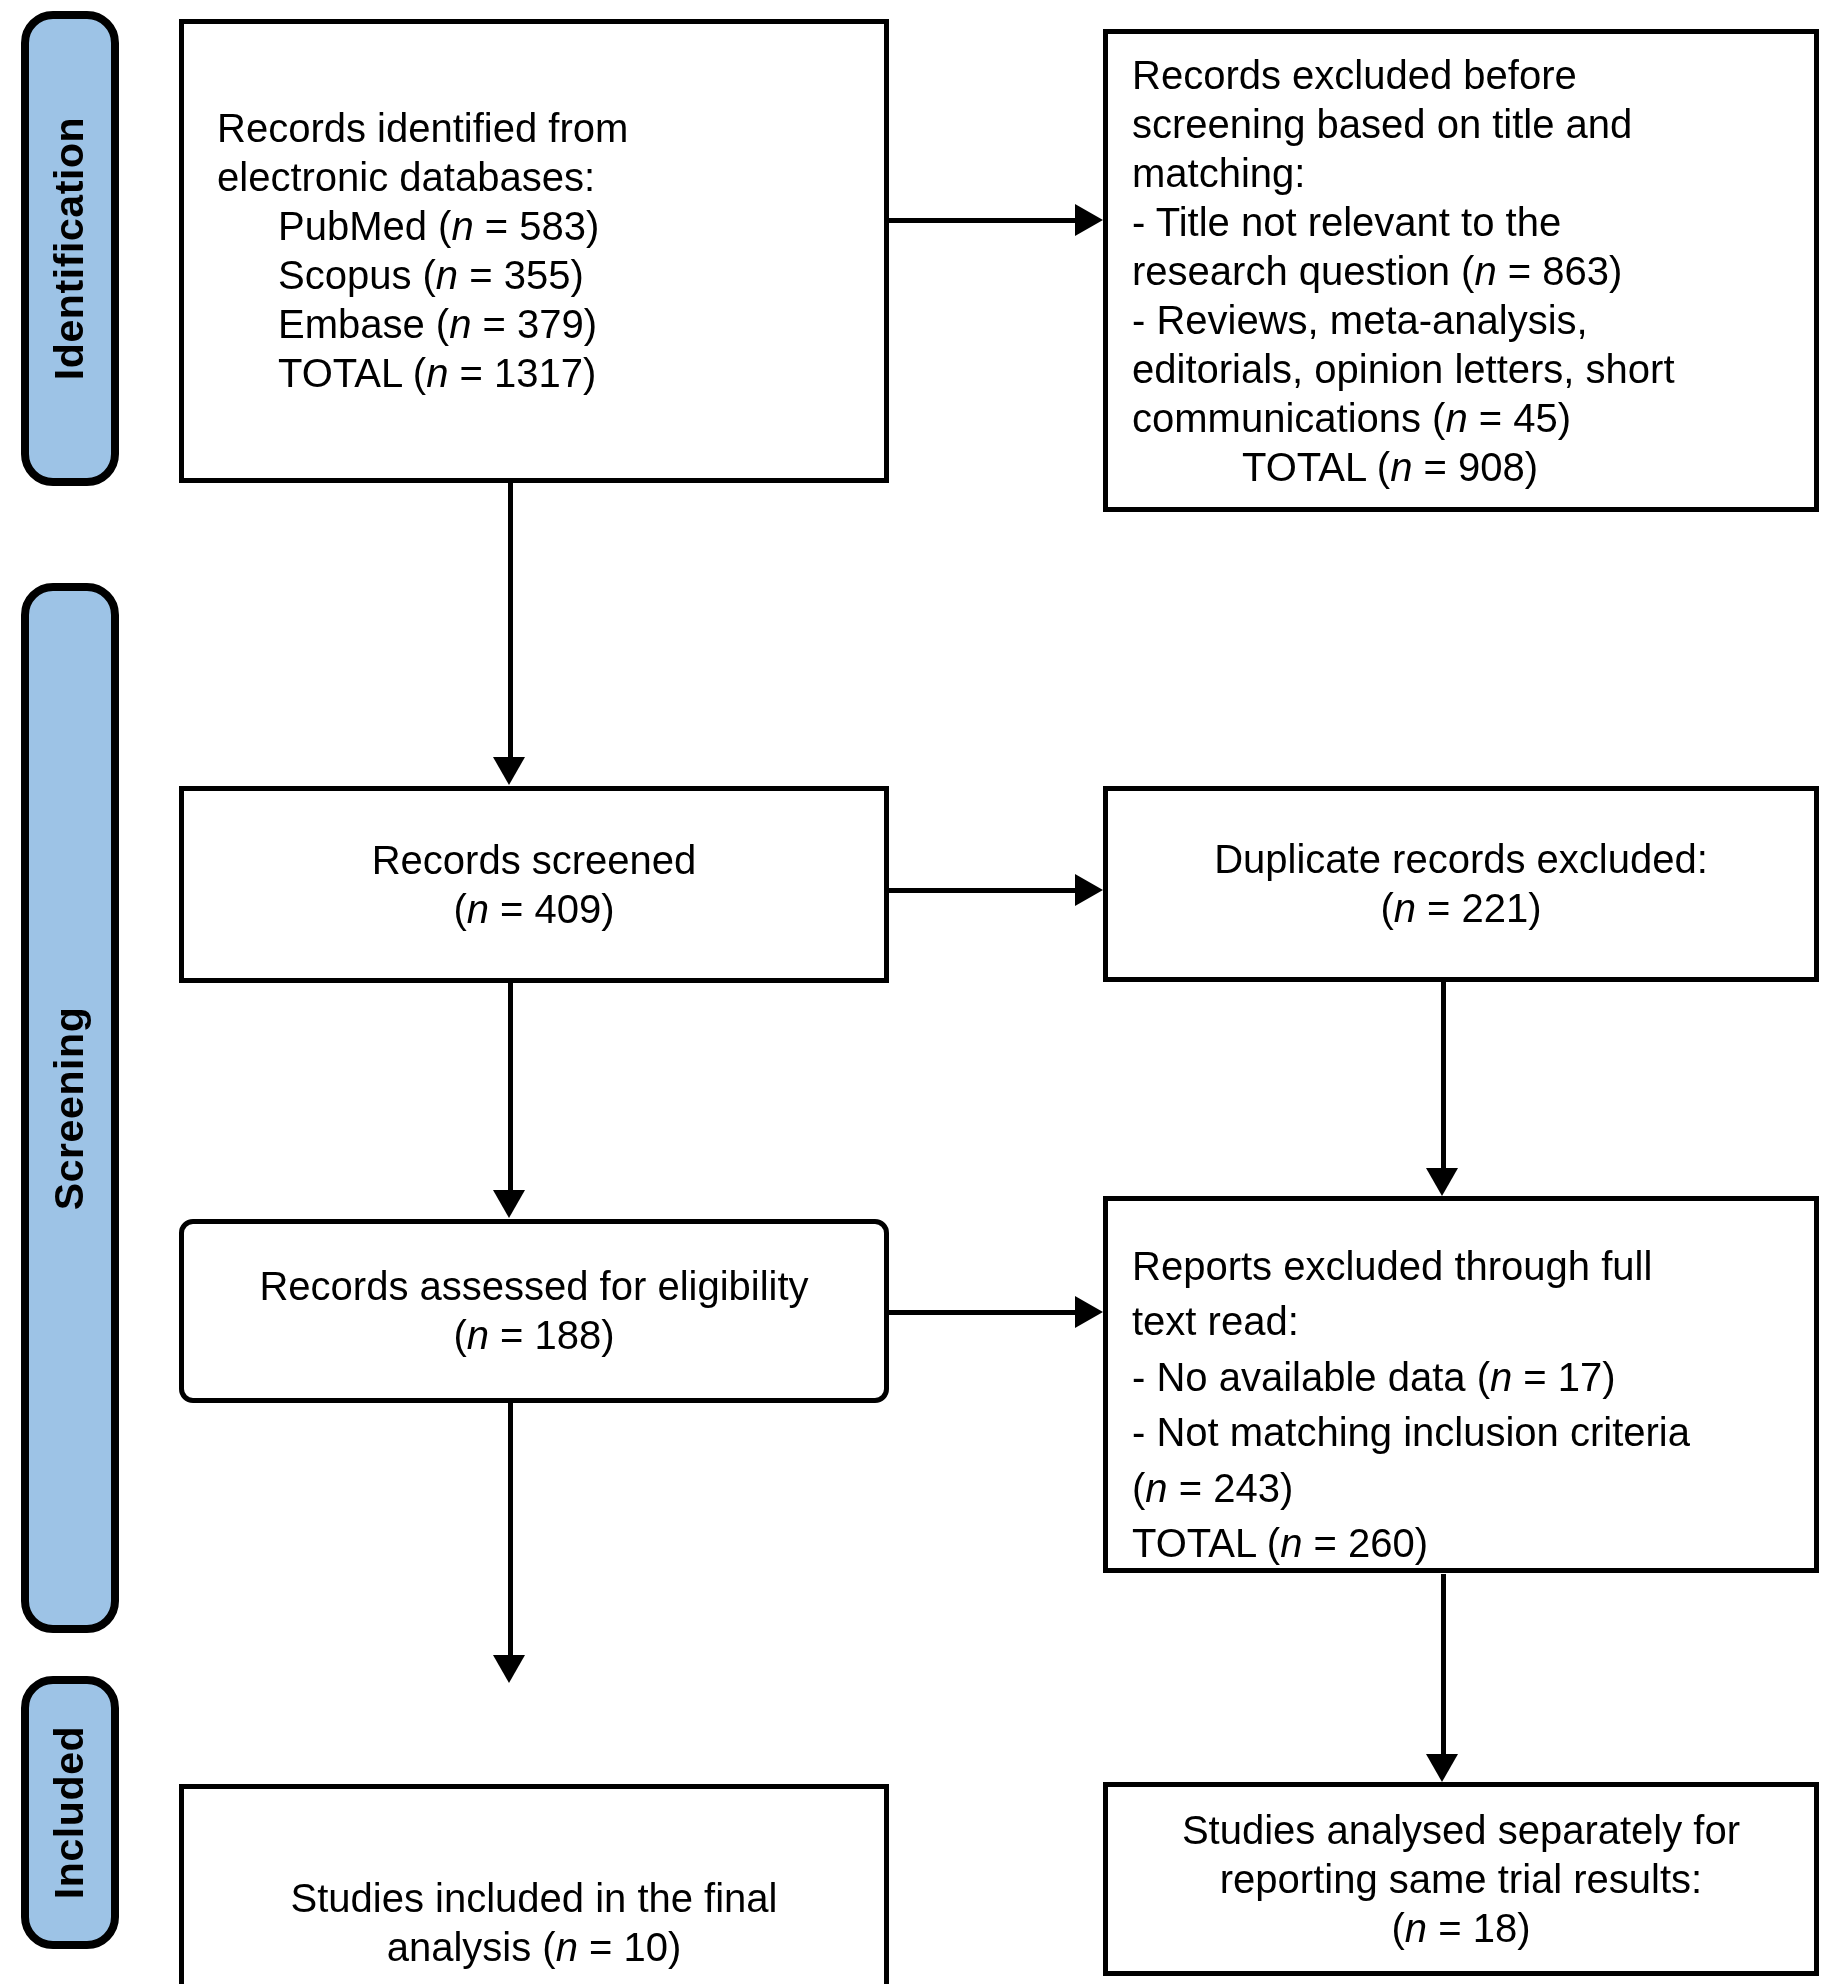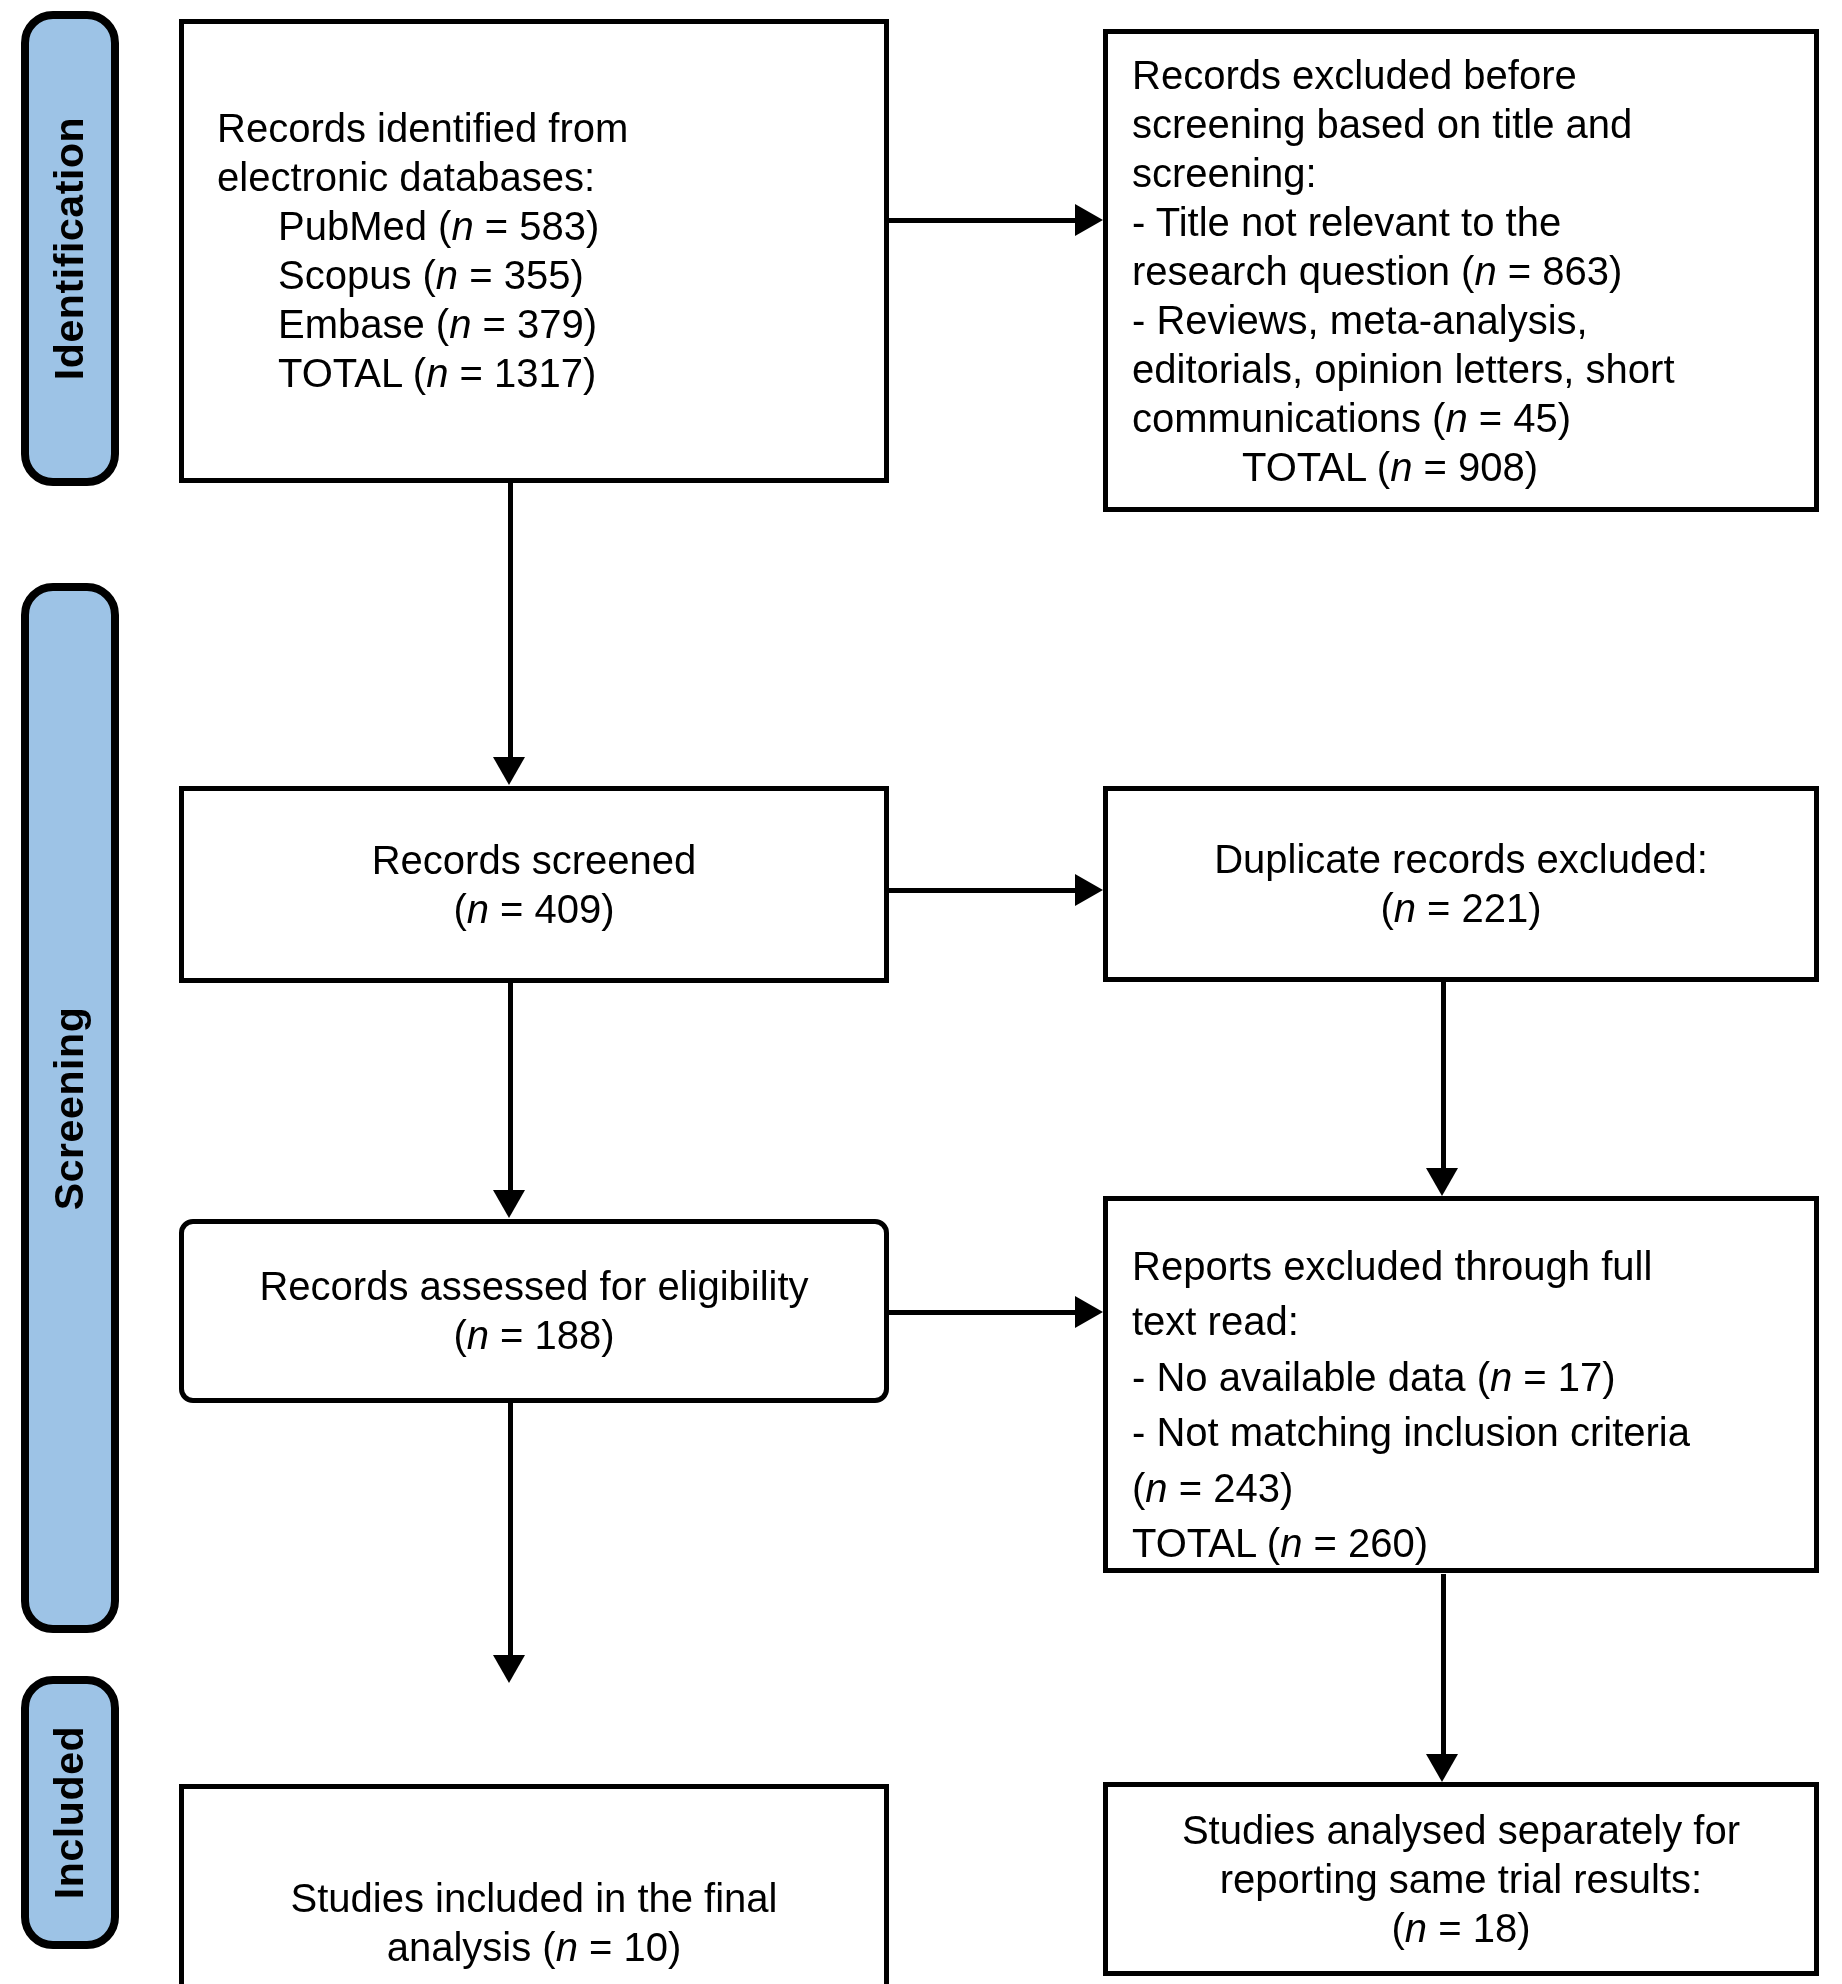--- a/index.html
+++ b/index.html
@@ -60,21 +60,21 @@
       <div class="line ind0">electronic databases:</div>
       <div class="line ind1">PubMed (<i>n</i> = 583)</div>
       <div class="line ind1">Scopus (<i>n</i> = 355)</div>
       <div class="line ind1">Embase (<i>n</i> = 379)</div>
       <div class="line ind1">TOTAL (<i>n</i> = 1317)</div>
     </div>
 
   <div class="box pad-excl" style="left:1103px;top:29px;width:716px;height:483px;">
       <div class="line ind0">Records excluded before</div>
       <div class="line ind0">screening based on title and</div>
-      <div class="line ind0">screening:</div>
+      <div class="line ind0">matching:</div>
       <div class="line ind0">- Title not relevant to the</div>
       <div class="line ind0">research question (<i>n</i> = 863)</div>
       <div class="line ind0">- Reviews, meta-analysis,</div>
       <div class="line ind0">editorials, opinion letters, short</div>
       <div class="line ind0">communications (<i>n</i> = 45)</div>
       <div class="line ind2">TOTAL (<i>n</i> = 908)</div>
     </div>
 
   <div class="box center" style="left:179px;top:786px;width:710px;height:197px;">
       <div class="line ind0">Records screened</div>

